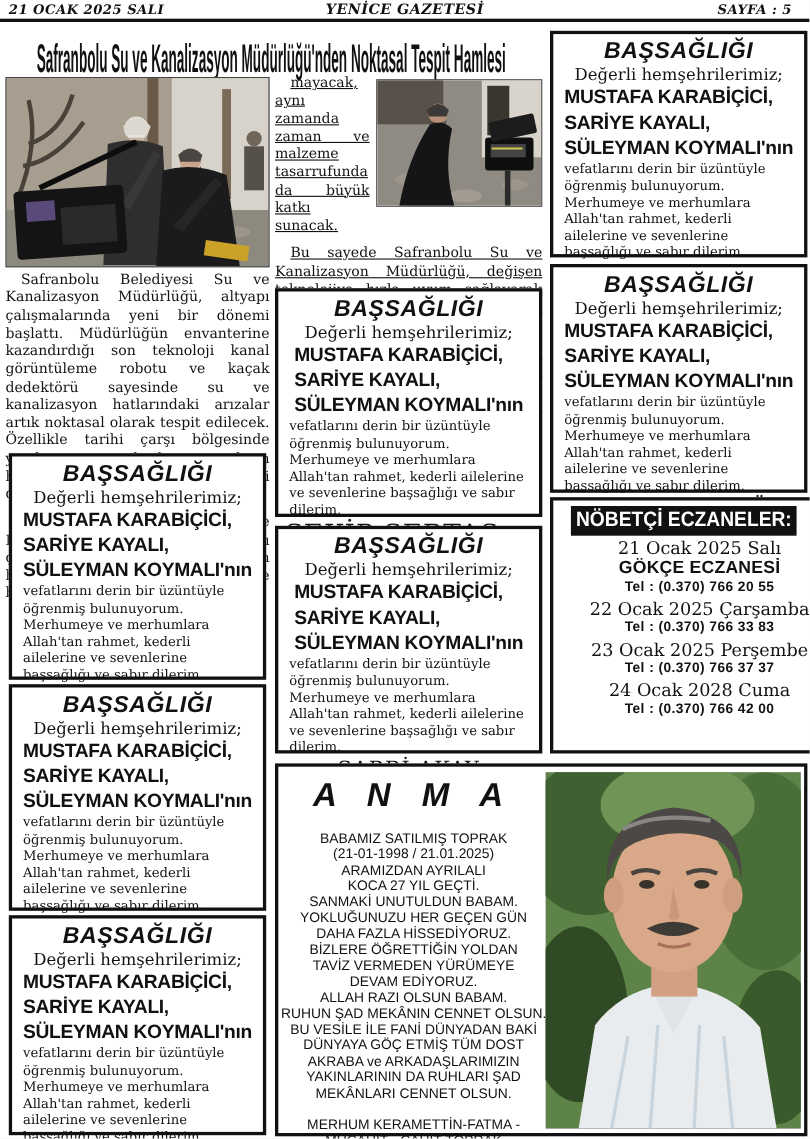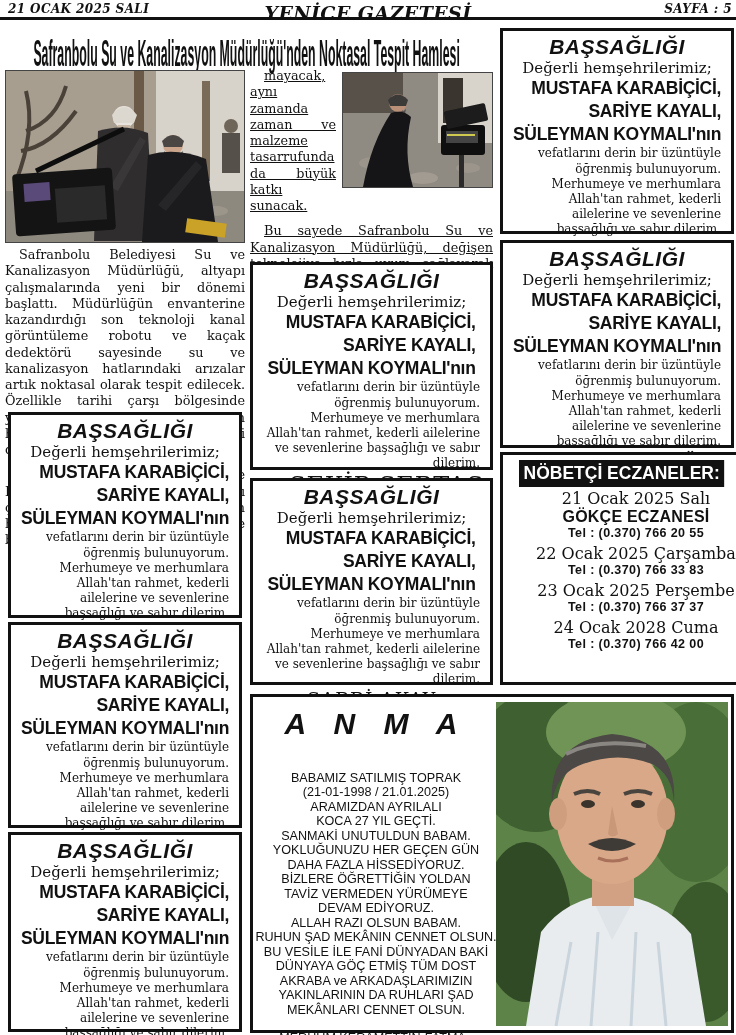--- a/index.html
+++ b/index.html
@@ -6,22 +6,22 @@
   body { background:#e8e8e4; font-family:"DejaVu Serif", serif; }
   .page {
     position: relative; width: 736px; height: 1035px; margin: 0 auto;
     background: #ffffff; color:#111; overflow: hidden;
   }
   
   .hdr-date, .hdr-title, .hdr-page {
     position:absolute; top:2px; font:bold italic 12px "DejaVu Serif", serif; letter-spacing:.4px;
   }
   .hdr-date { left:8px; }
-  .hdr-title { left:50%; transform:translateX(-50%); font-size:19px; }
-  .hdr-page { right:4px;margin-left:37px; }
+  .hdr-title { left:50%; transform:translateX(-50%); font-size:13px; }
+  .hdr-page { right:16px;margin-left:37px; }
   .hdr-rule { position:absolute; left:0; top:17px; width:100%; height:3px; background:#111; }
   
   .headline {
     position:absolute; left:0; top:33px; width:493px; height:42px;
     display:flex; justify-content:center; align-items:center; overflow:visible;
   }
   .headline span {
     white-space:nowrap; font-family:"Liberation Sans", sans-serif; font-weight:bold;
     font-size:28px; transform:scale(0.44,1.3);
   }
@@ -35,21 +35,21 @@
   }
   .art p { text-indent:14px; margin-bottom:9px; }
   #left-article { position:absolute; left:5px; top:247px; width:240px; height:162px; }
   #mid-article  { position:absolute; left:250px; top:68px; width:243px; height:192px;text-decoration:underline; }
   .mid-photo-wrap { float:right; width:151px; height:116px; margin:4px 0 3px 6px; border:1px solid #444; }
   
   .cond-slot { position:absolute; }
   .cond-box {
     width:100%; height:100%; border:3px solid #111; background:#fff;
     display:flex; flex-direction:column; justify-content:space-evenly; align-items:center;
-    text-align:right; padding:4px 6px;
+    text-align:left; padding:4px 6px;
   }
   .cond-title { font:bold italic 21px "Liberation Sans", sans-serif; letter-spacing:.5px; }
   .cond-sal   { font:15px "DejaVu Serif", serif; }
   .cond-name  { font:bold 17.5px "Liberation Sans", sans-serif; letter-spacing:-0.3px; line-height:1.32; }
   .cond-body  { font:12px/1.27 "DejaVu Serif", serif; padding:0 4px; }
   .cond-signer{ font:19px "DejaVu Serif", serif; letter-spacing:.8px; }
   .cond-sub   { font:bold 12.5px "DejaVu Serif", serif; margin-top:-4px; }
   .no-sub .cond-signer { font-size:24px; }
   
   #pharmacy { position:absolute; left:500px; top:452px; width:256px; height:233px; border:3px solid #111; background:#fff;text-align:center; }
@@ -58,21 +58,21 @@
     background:#111; color:#fff; font:bold 19px "Liberation Sans", sans-serif;
     transform:scaleX(0.92); transform-origin:left center; white-space:nowrap;
   }
   .ph-entry { padding-left:16px; margin-bottom:4px; }
   .ph-date { font:16px "DejaVu Serif", serif; }
   .ph-name { font:bold 16px "Liberation Sans", sans-serif; letter-spacing:.2px; }
   .ph-tel  { font:bold 12.5px "Liberation Sans", sans-serif; letter-spacing:.4px; }
   
   #anma-box { position:absolute; left:250px; top:694px; width:484px; height:339px; border:3px solid #111; background:#fff; }
   .anma-text { position:absolute; left:0; top:0; bottom:0; width:246px; text-align:center; padding-top:10px; }
-  .anma-title { font:bold italic 30px "Liberation Sans", sans-serif; letter-spacing:10px; margin-bottom:30px; }
+  .anma-title { font:bold italic 30px "Liberation Sans", sans-serif; letter-spacing:10px; margin-bottom:14px; }
   .anma-body { font:12.6px/1.15 "Liberation Sans", sans-serif; white-space:pre-line; }
   .anma-sig  { font:12.6px/1.2 "Liberation Sans", sans-serif; white-space:pre-line; margin-top:14px; }
   #portrait { right:3px; top:5px; width:232px; height:324px; border:none; }
 </style>
 </head>
 <body>
 
 <div class="page">
 
   <div class="hdr-date">21 OCAK 2025 SALI</div>

